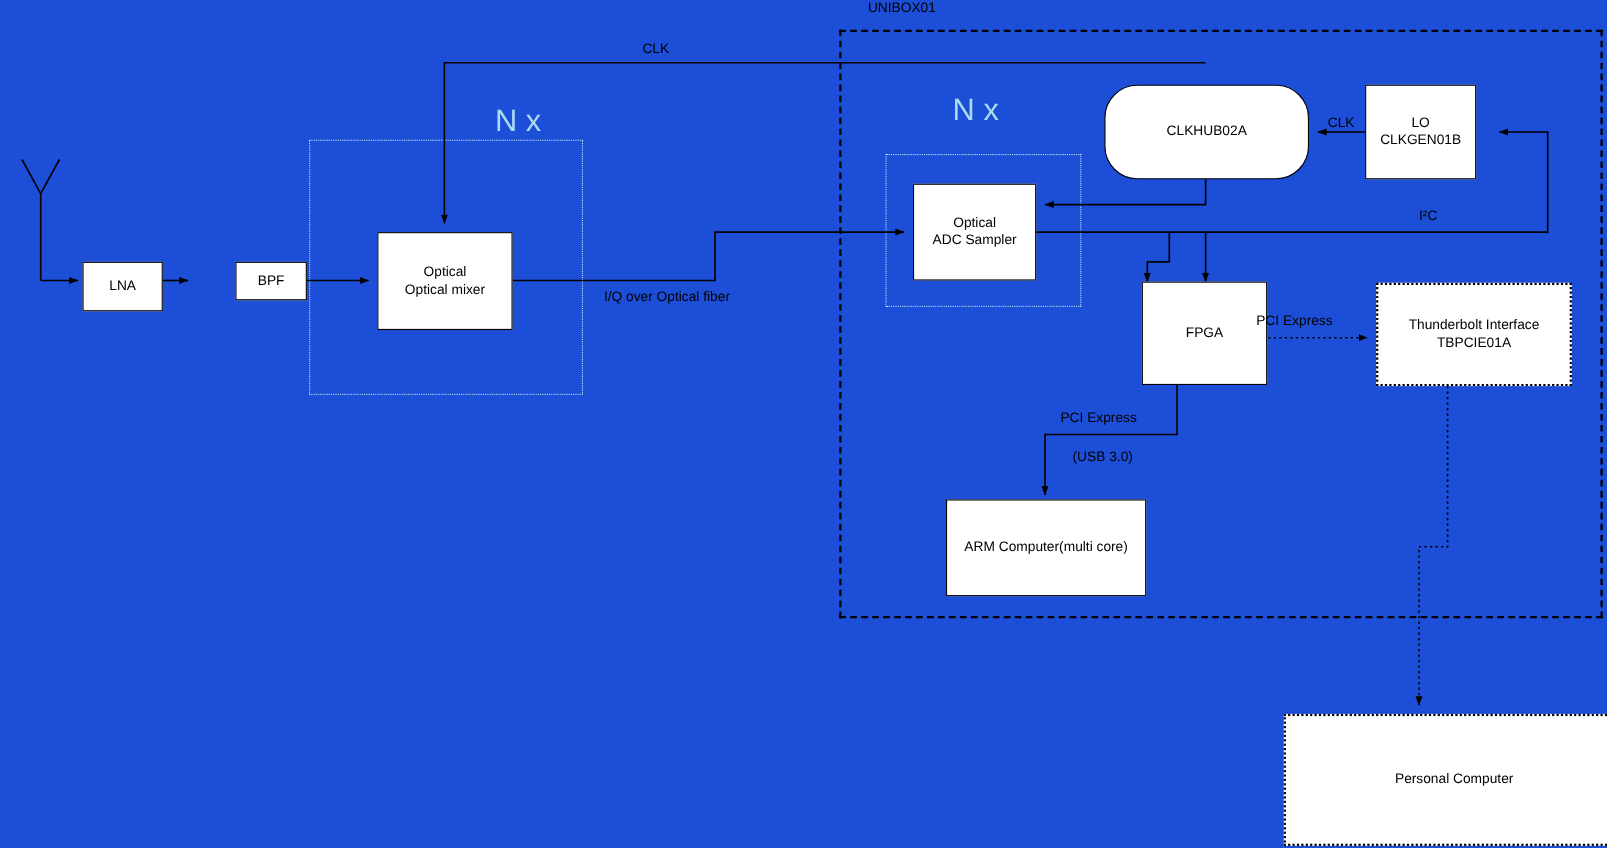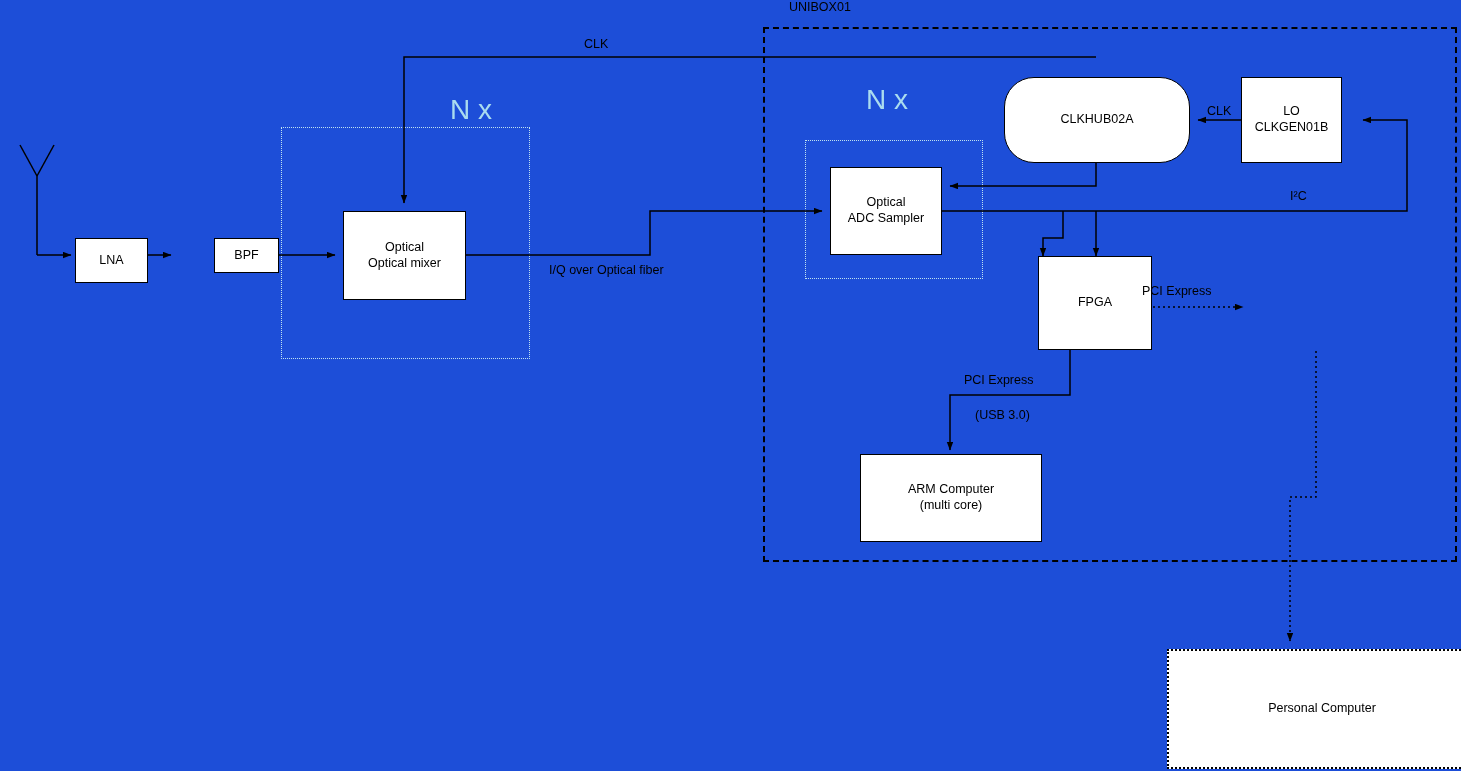--- a/index.html
+++ b/index.html
@@ -144,22 +144,26 @@
 
   <div class="box" style="left:1004px; top:77px; width:186px; height:86px;border-radius:30px;">CLKHUB02A</div>
 
   <div class="box" style="left:1241px; top:77px; width:101px; height:86px; flex-direction:column;">
     <span>LO</span>
     <span>CLKGEN01B</span>
   </div>
 
   <div class="box" style="left:1014px; top:256px; width:114px; height:94px;margin-left:24px;">FPGA</div>
 
+  <div class="box dotted" style="left:1251px; top:257px; width:178px; height:94px; flex-direction:column;">
+    <span>Thunderbolt Interface</span>
+    <span>TBPCIE01A</span>
+  </div>
 
-  <div class="box" style="left:860px; top:454px; width:182px; height:88px; flex-direction:column;">
+  <div class="box" style="left:860px; top:454px; width:182px; height:88px; flex-direction:row;">
     <span>ARM Computer</span>
     <span>(multi core)</span>
   </div>
 
   <div class="box dotted" style="left:1167px; top:649px; width:310px; height:120px;">Personal Computer</div>
 
   <div class="label" style="left:584px; top:37px;">CLK</div>
 
   <div class="label" style="left:1207px; top:104px;">CLK</div>
 

